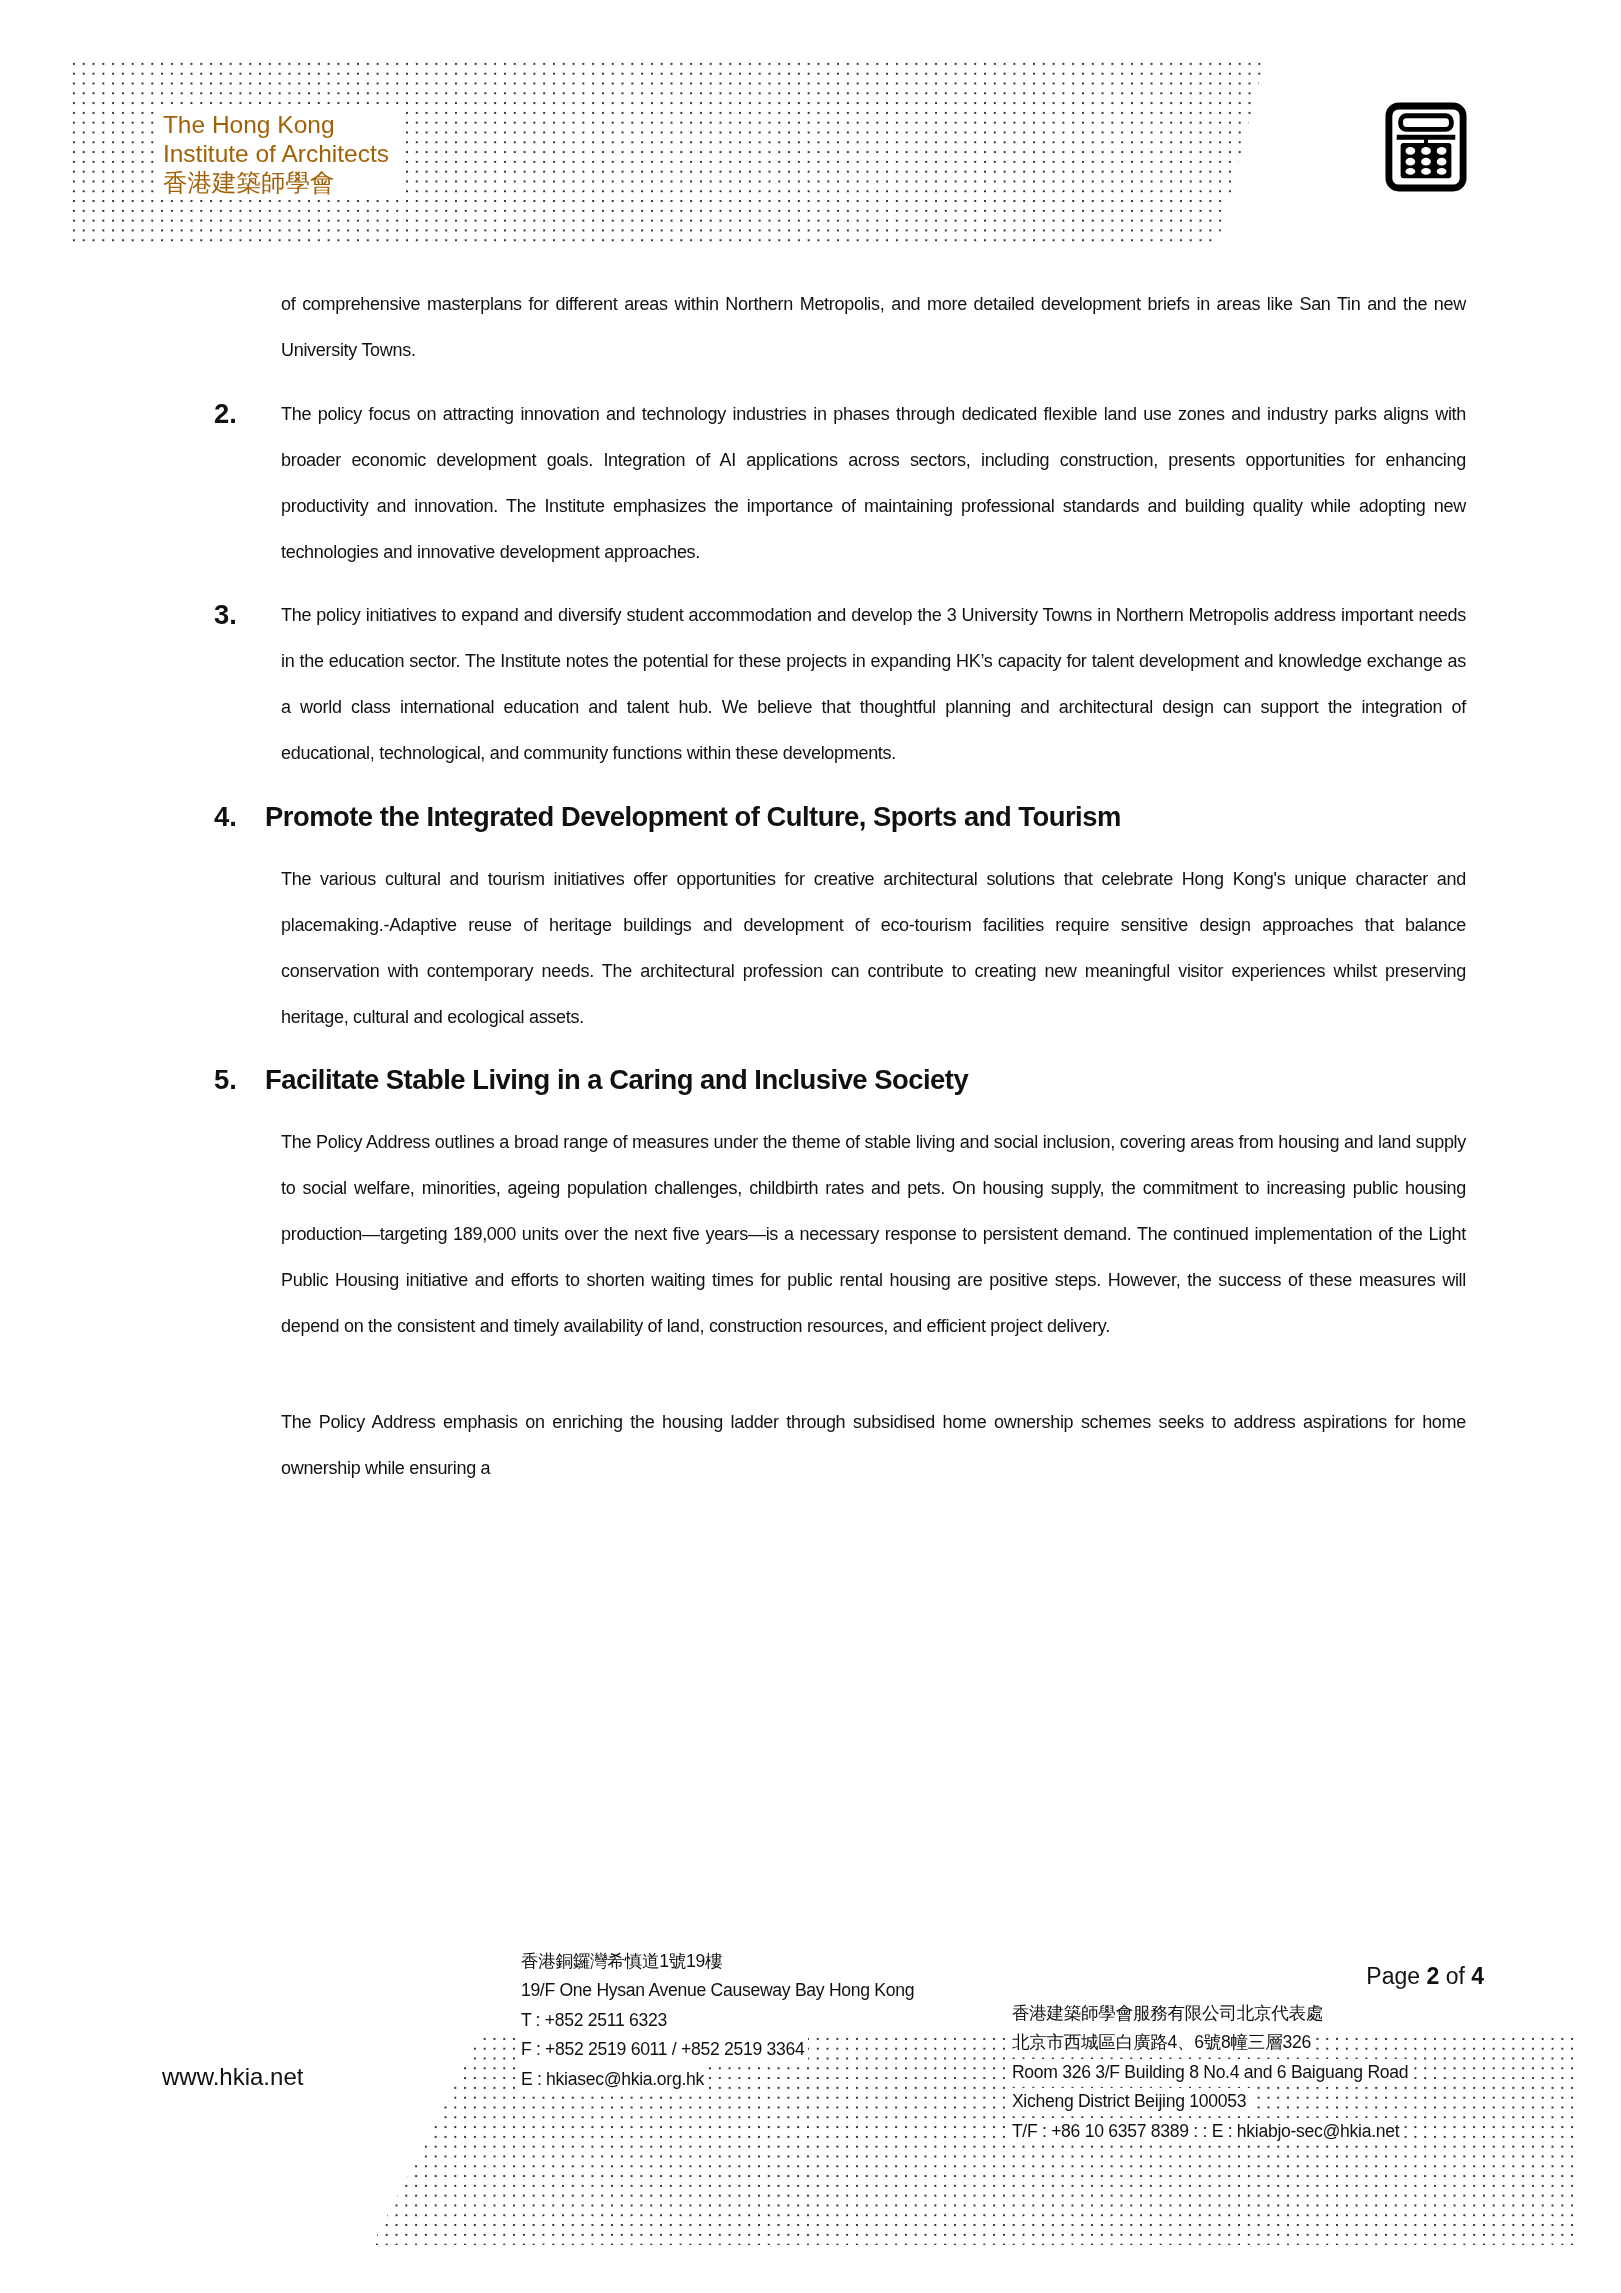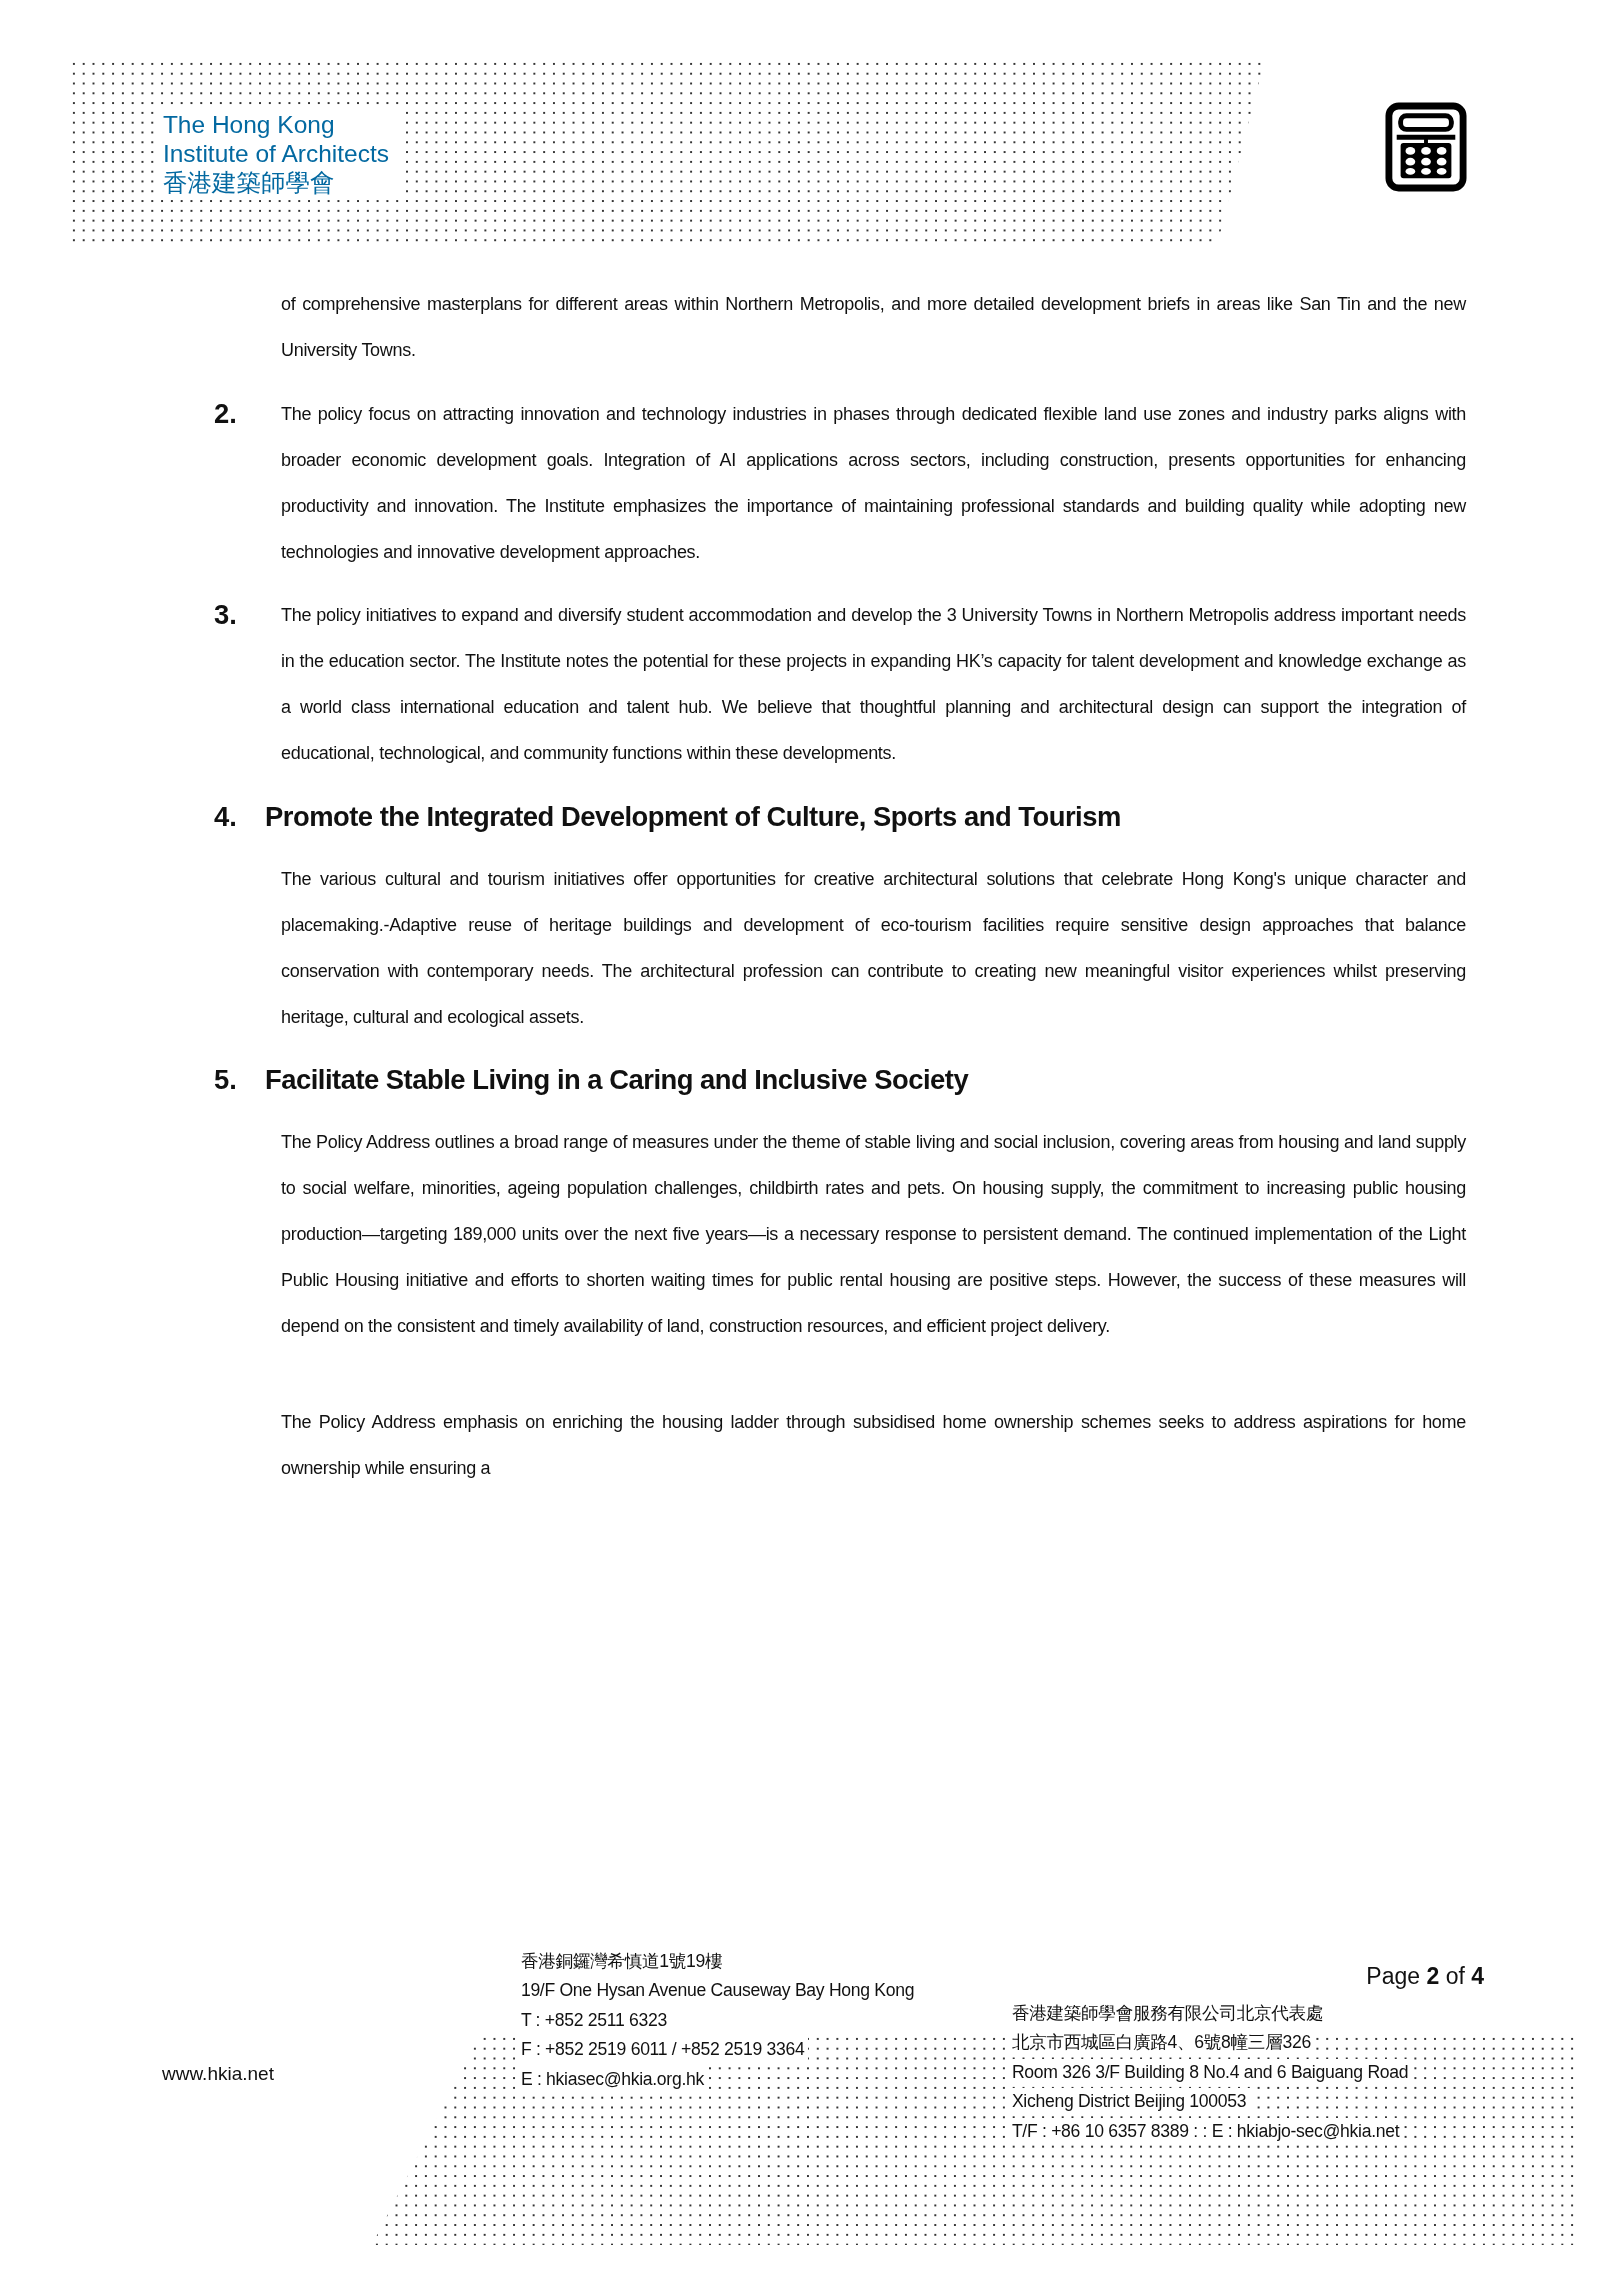--- a/index.html
+++ b/index.html
@@ -9,35 +9,35 @@
     background-image: radial-gradient(circle, #333 1.1px, transparent 1.4px);
     background-size: 9.8px 9.8px;
   }
   
   #hdr-dots {
     left:69px; top:59px; width:1196px; height:186px;
     clip-path: polygon(0 0, 100% 0, 96% 100%, 0 100%);
   }
   #hdr-name {
     position:absolute; left:157px; top:110px; background:#fff; padding:0 5.9px 0 5.9px;
-    font-family:"Liberation Sans", sans-serif; font-size:24.5px; line-height:29px; color:#0369a1;
+    font-family:"Liberation Sans", sans-serif; font-size:24.5px; line-height:29px; color:#a16207;
   }
   #hdr-name div { background:#fff; display:table; padding-right:5.9px; }
   #logo { position:absolute; left:1385px; top:102px; width:82px; height:90px; }
   
   #content { position:absolute; left:265px; top:265px; width:1217px; font-family:"Liberation Sans", sans-serif; }
   .p { font-size:18px; line-height:46px; text-align:justify; margin:16px; letter-spacing:-0.3px; }
   .section { position:relative; margin-top:17.6px; }
   .num { position:absolute; left:-51px; top:0; font-weight:bold; font-size:27.4px; line-height:46px; }
   .heading { font-weight:bold; font-size:27.4px; line-height:46px; margin:0; letter-spacing:-0.5px; }
   .gap { height:17.6px; }
   
   #page-num { position:absolute; right:137px; top:1963px; font-family:"Liberation Sans", sans-serif; font-size:23px; }
   #page-num b { font-weight:bold; }
-  #site { position:absolute; left:162px; top:2063px; font-family:"Liberation Sans", sans-serif; font-size:19px; }
+  #site { position:absolute; left:162px; top:2063px; font-family:"Liberation Sans", sans-serif; font-size:24px; }
   #ftr-dots { left:372px; top:2034px; width:1206px; height:211px;
     clip-path: polygon(9% 0, 100% 0, 100% 100%, 0 100%); }
   .ftr-col { position:absolute; font-family:"Liberation Sans", sans-serif; font-size:17.6px; line-height:27.4px; }
   .ftr-col div { background:#fff; display:table; padding:0 3.9px; margin-bottom:2px; letter-spacing:-0.3px; }
   #ftr-hk { left:517px; top:1948px; }
   #ftr-bj { left:1008px; top:2000px; }
 </style>
 </head>
 <body>
 

